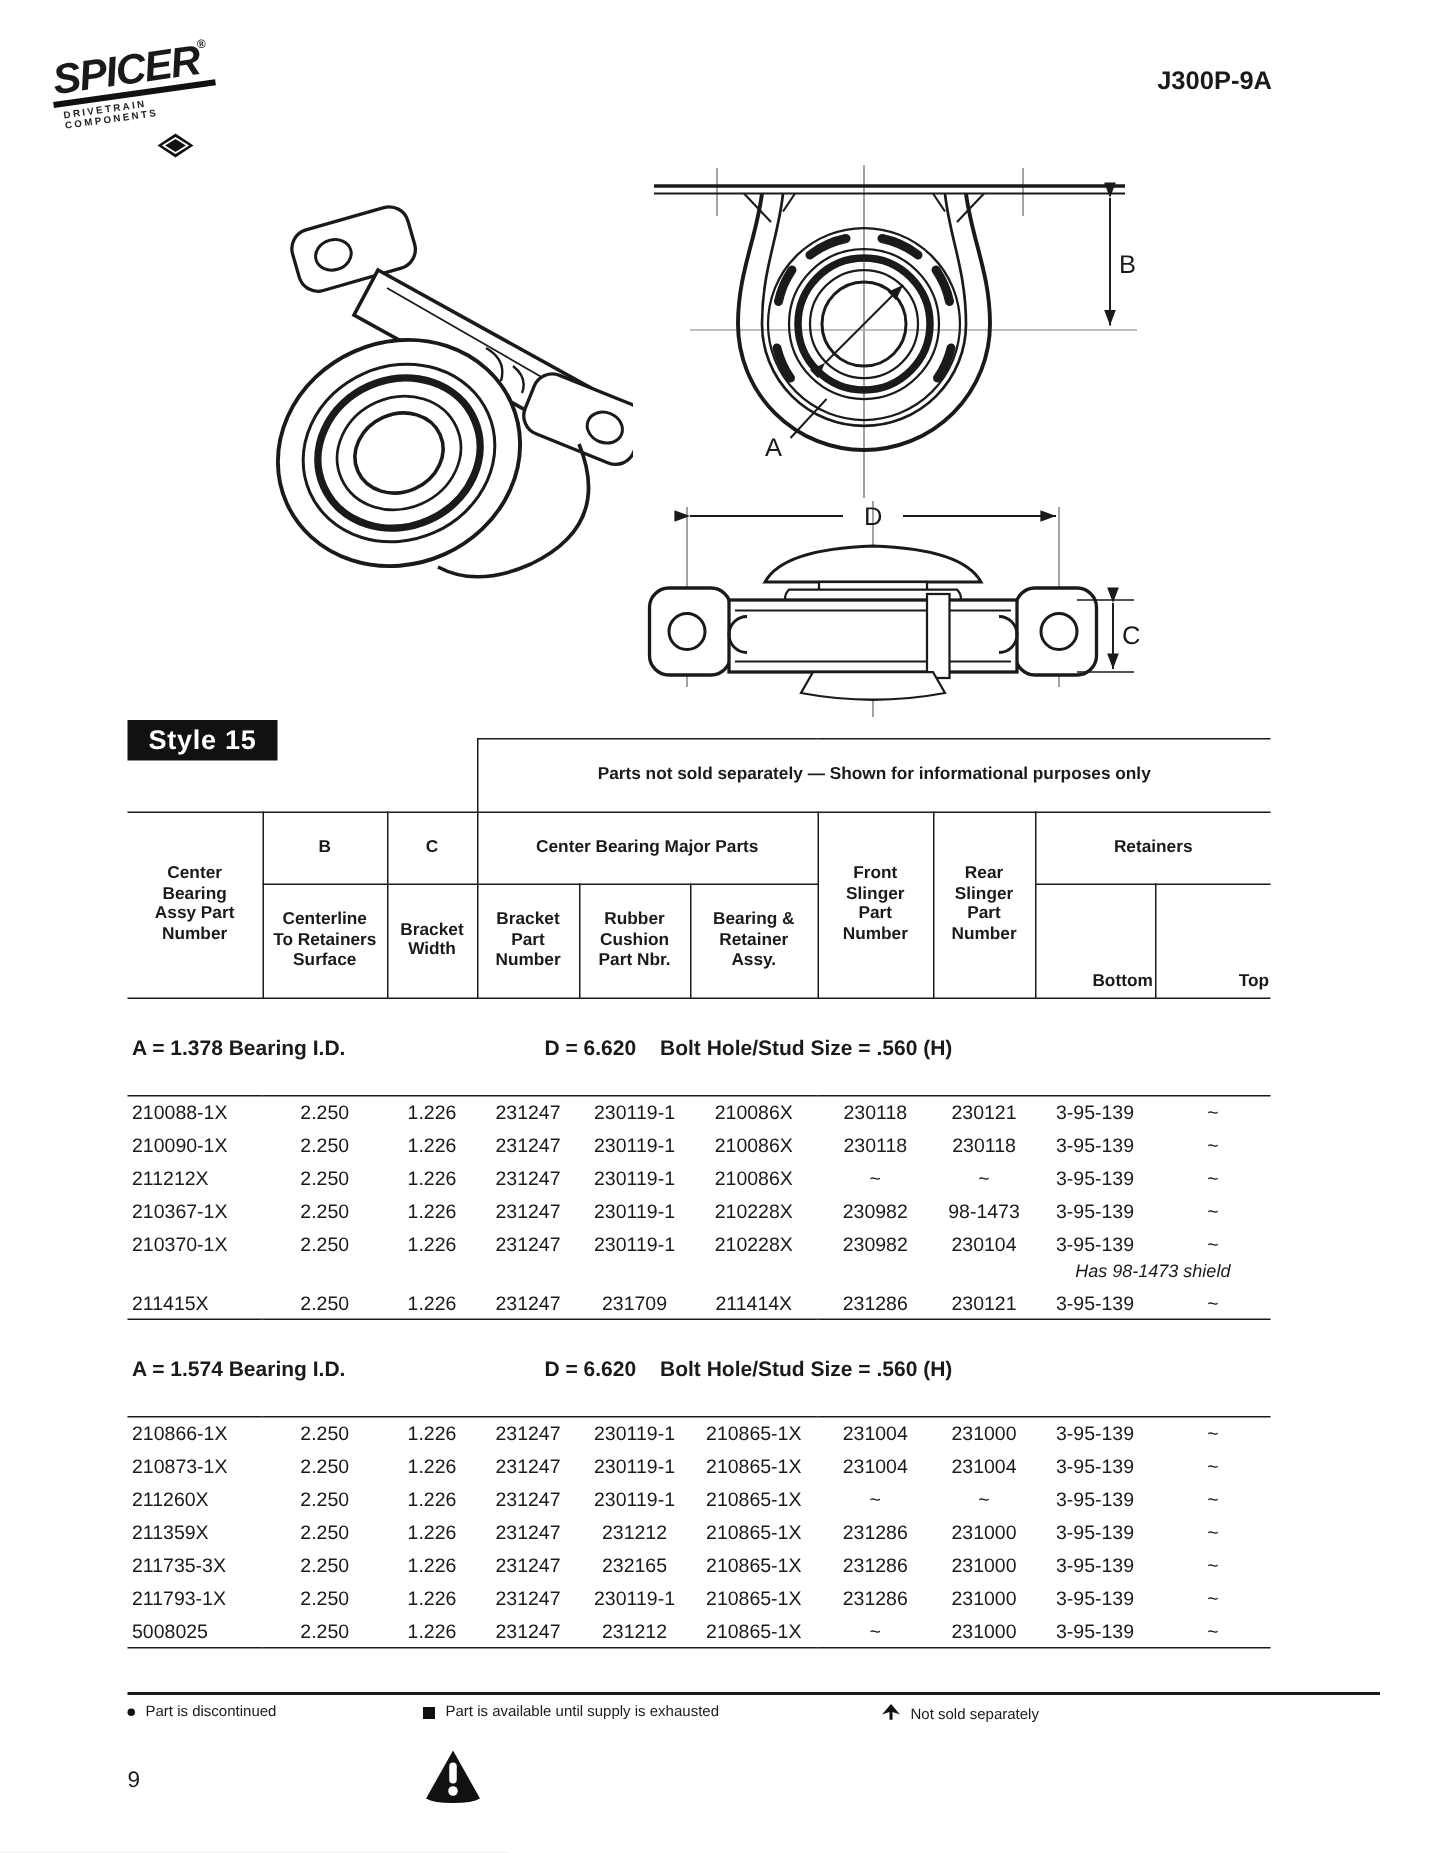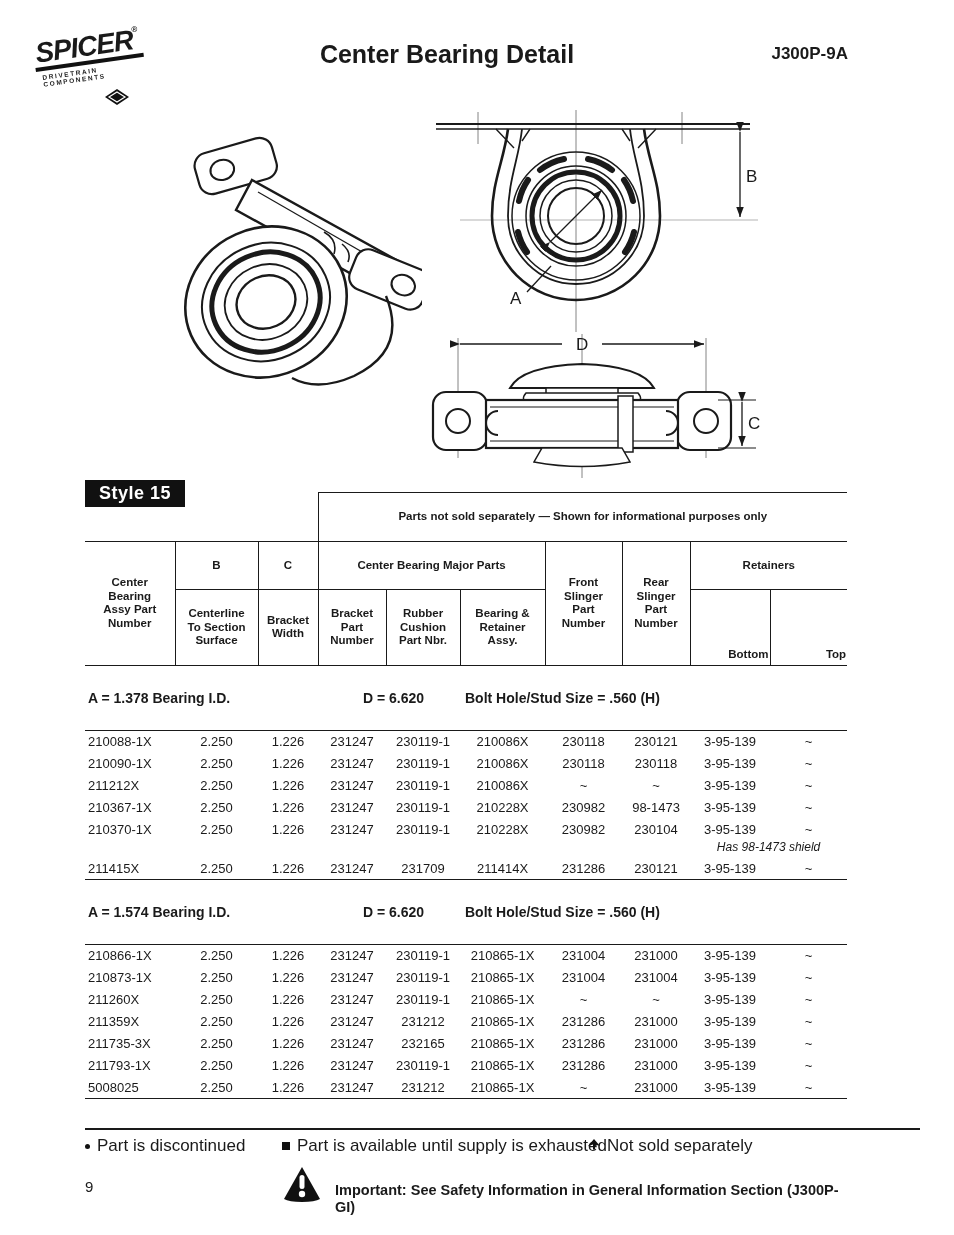--- a/index.html
+++ b/index.html
@@ -55,27 +55,27 @@
   td.no-l { border-left:none; }
   td.no-r { border-right:none; }
   td.v-b { vertical-align:bottom; padding-bottom:3px;text-align:right; }
   tbody td { border:none; font-size:13px; text-align:center; }
   tr.sect-row td {
     border-top:1.7px solid #1a1a1a; border-bottom:1.7px solid #1a1a1a;
     height:23px; text-align:left; font-weight:bold; font-size:14px;
   }
   .sect-flex { display:flex; align-items:flex-start; height:100%;margin-top:48px; }
   .sect-a { width:278px; padding-left:3px; }
-  .sect-d { width:102px; }
+  .sect-d { width:77px; }
   tr.data-row td { height:22px; }
   tr.data-row td:first-child { text-align:left; padding-left:3px; }
   tr.note-row td { height:17px; font-size:12px; font-style:italic; text-align:center; vertical-align:top; }
   
   .legend-rule { position:absolute; left:85px; top:1128px; width:835px; height:2px; background:#1a1a1a; }
-  .legend-item { position:absolute; top:1136px; font-size:17px; display:flex; align-items:center; gap:7px; }
+  .legend-item { position:absolute; top:1136px; font-size:10px; display:flex; align-items:center; gap:7px; }
   .li-1 { left:85px; } .li-2 { left:255px;padding-left:27px; } .li-3 { left:588px; }
   .sym-dot { width:5px; height:5px; background:#111; border-radius:50%; display:inline-block; }
   .sym-sq { width:8px; height:8px; background:#111; display:inline-block; }
   .page-num { position:absolute; left:85px; top:1178px; font-size:15px; }
   .warning-icon { position:absolute; left:283px; top:1166px; }
   .important-note {
     position:absolute; left:335px; top:1182px; width:520px;
     font-size:14.5px; font-weight:bold; line-height:1.2;
   }
 </style>
@@ -87,21 +87,20 @@
   <div class="logo">
     <div class="logo-word"><span>SPICER</span><span class="logo-reg">®</span></div>
     <div class="logo-tag">DRIVETRAIN COMPONENTS</div>
     <div class="logo-diamond">
       <svg width="26" height="18" viewBox="0 0 26 18">
         <polygon points="13,1 25,9 13,17 1,9" fill="#111"></polygon>
         <polygon points="13,4 21,9 13,14 5,9" fill="none" stroke="#fff" stroke-width="1.2"></polygon>
       </svg>
     </div>
   </div>
-  <div class="page-title">Center Bearing Detail</div>
   <div class="doc-code">J300P-9A</div>
 
   <div class="view v-iso">
     <svg width="256" height="278" viewBox="0 0 256 278" fill="none" stroke="#1a1a1a">
       <g transform="rotate(-16 70 55)">
         <rect x="30" y="33" width="80" height="42" rx="13" fill="#fff" stroke-width="2.2"></rect>
         <ellipse cx="56" cy="54" rx="12" ry="10" stroke-width="2"></ellipse>
       </g>
       <path d="M86,68 L234,150 L218,180 L70,98 Z" fill="#fff" stroke-width="2.4"></path>
       <path d="M92,80 L224,156" stroke-width="1.2"></path>
@@ -225,21 +224,21 @@
 Part
 Number</td>
           <td rowspan="2">Rear
 Slinger
 Part
 Number</td>
           <td colspan="2" class="no-r">Retainers</td>
         </tr>
         <tr class="hr2">
           <td>Centerline
-To Section
+To Retainers
 Surface</td>
           <td>Bracket
 Width</td>
           <td>Bracket
 Part
 Number</td>
           <td>Rubber
 Cushion
 Part Nbr.</td>
           <td>Bearing &amp;
@@ -451,15 +450,14 @@
   </div>
 
   <div class="page-num">9</div>
   <div class="warning-icon">
     <svg width="38" height="36" viewBox="0 0 38 36">
       <path d="M19,1 L37,33 Q32,36 19,36 Q6,36 1,33 Z" fill="#111"></path>
       <rect x="16.5" y="9" width="5" height="14" rx="2.5" fill="#fff"></rect>
       <circle cx="19" cy="28" r="3.2" fill="#fff"></circle>
     </svg>
   </div>
-  <div class="important-note">Important:  See Safety Information in General Information Section (J300P-GI)</div>
 
 </div>
 
 </body></html>

